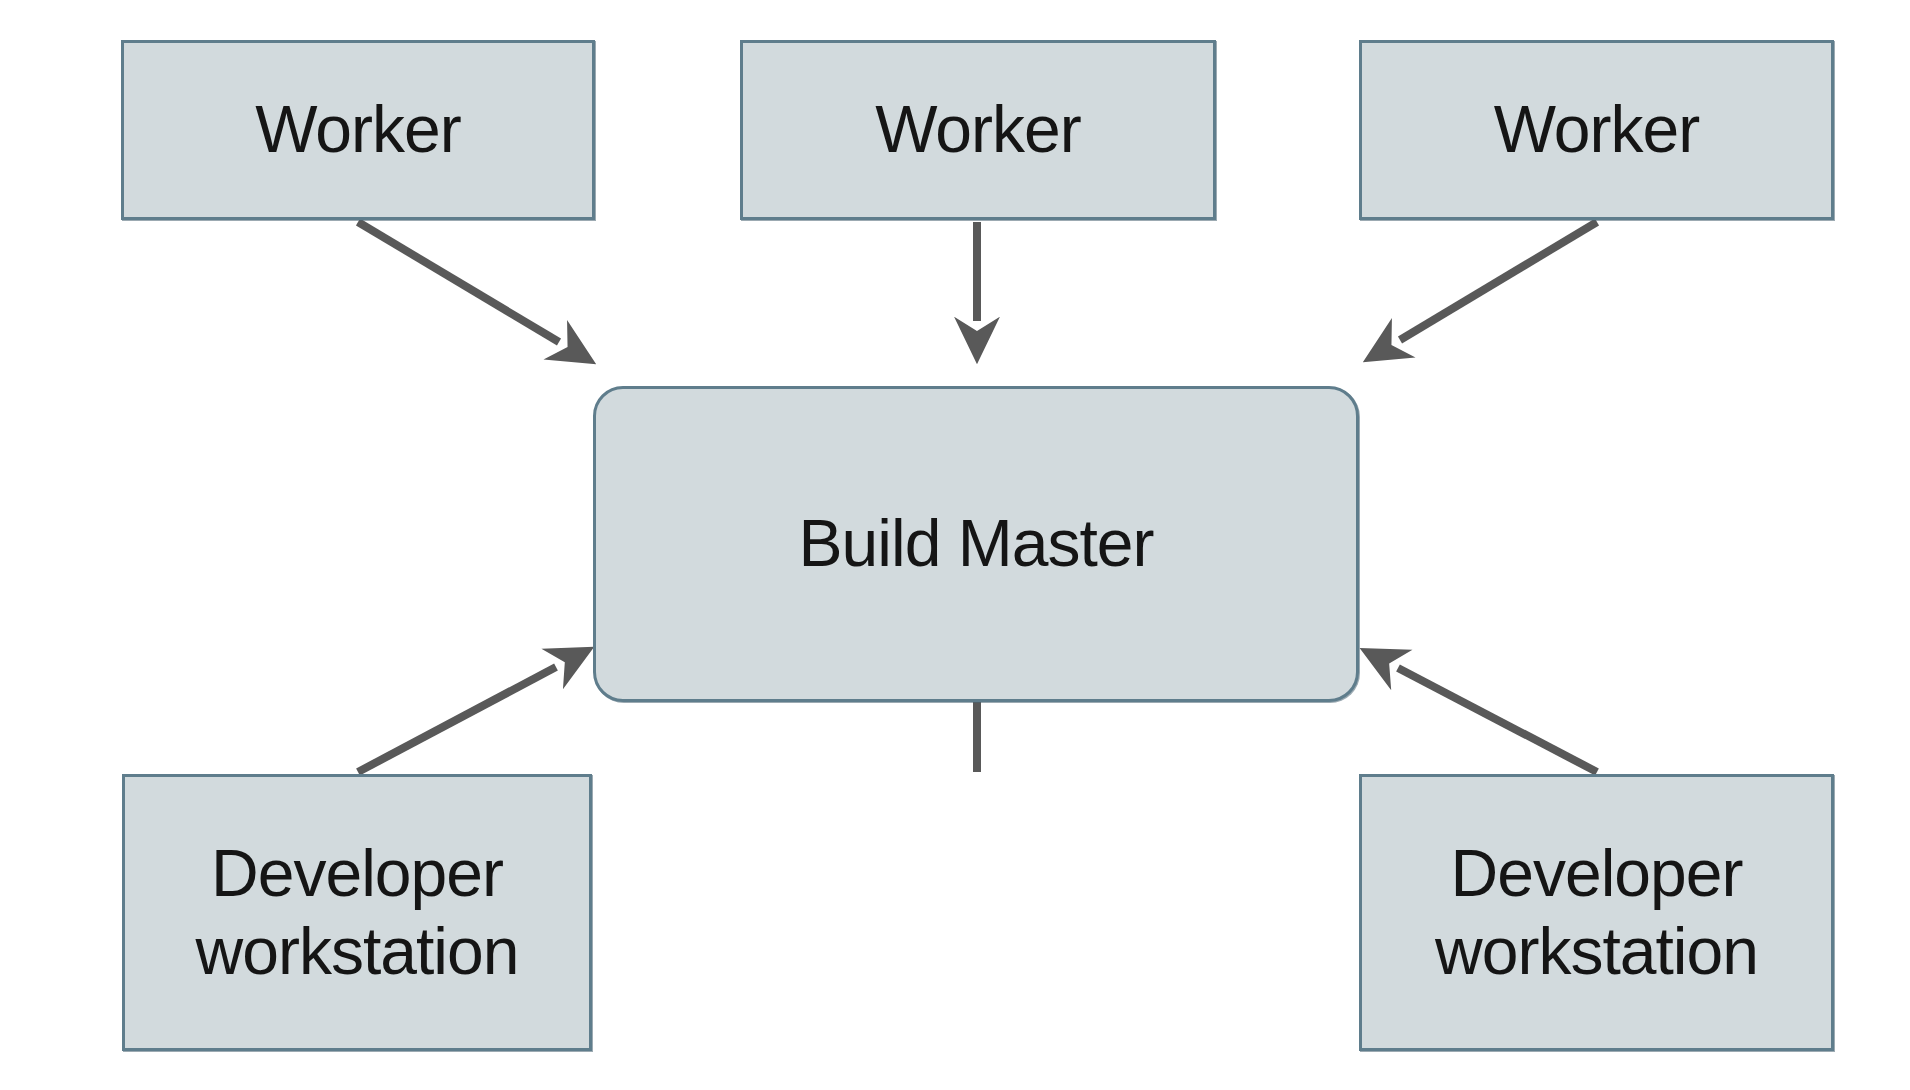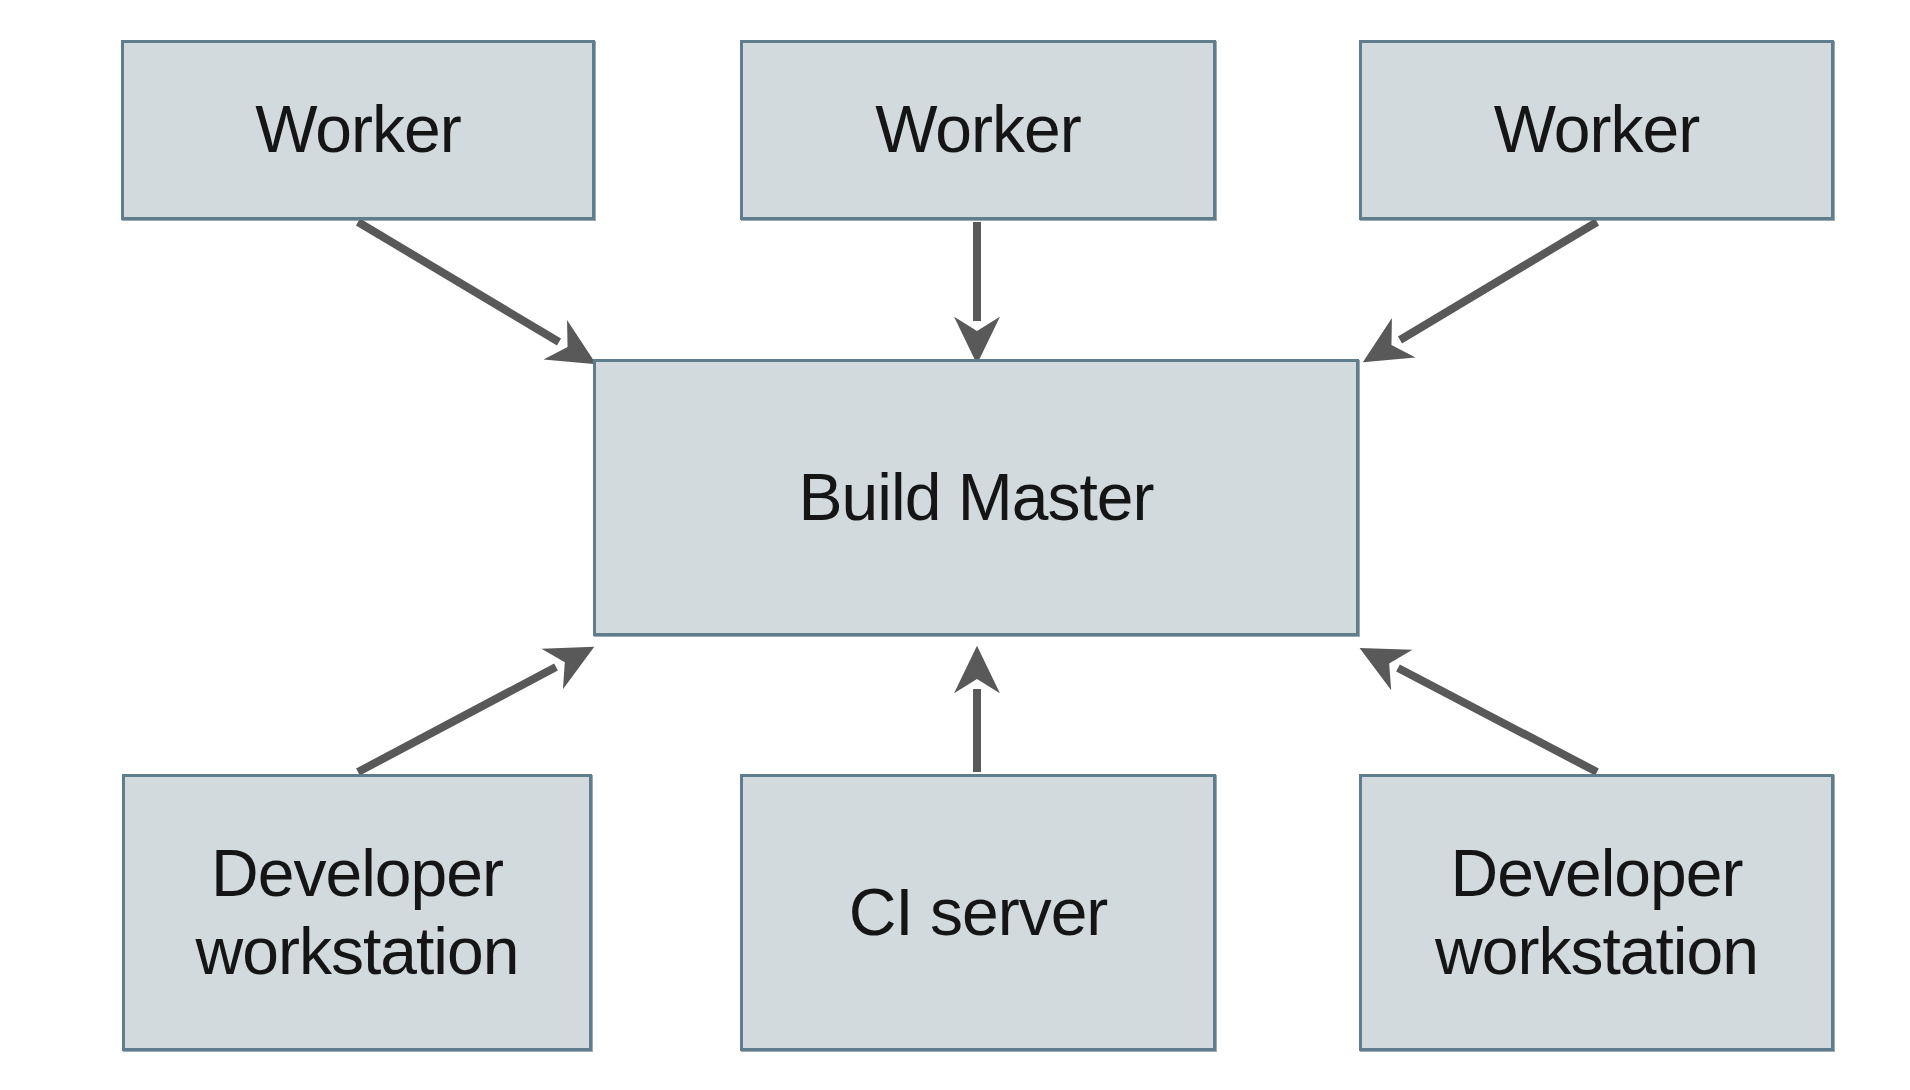--- a/index.html
+++ b/index.html
@@ -46,21 +46,21 @@
     color: var(--text-color);
     font-size: 66px;
     line-height: 1.17;
     letter-spacing: -1px;
     padding: 0 18px;
   }
   
   .node-worker-1      { left: 121px;  top: 40px;  width: 474px; height: 180px; }
   .node-worker-2      { left: 740px;  top: 40px;  width: 476px; height: 180px; }
   .node-worker-3      { left: 1359px; top: 40px;  width: 475px; height: 180px; }
-  .node-build-master  { left: 593px;  top: 359px; width: 766px; height: 277px; }
+  .node-build-master  { left: 593px;  top: 386px; width: 766px; height: 316px; border-radius: 30px; }
   .node-dev-1         { left: 122px;  top: 774px; width: 470px; height: 277px; }
   .node-ci-server     { left: 740px;  top: 774px; width: 476px; height: 277px; }
   .node-dev-2         { left: 1359px; top: 774px; width: 475px; height: 277px; }
 </style>
 </head>
 <body>
 
 <div class="canvas">
 
   <svg class="edges-layer" viewBox="0 0 1910 1090" xmlns="http://www.w3.org/2000/svg" aria-hidden="true">
@@ -90,21 +90,18 @@
   </div>
 
   <div class="node node-build-master">
     <span>Build Master</span>
   </div>
 
   <div class="node node-dev-1">
     <span>Developer workstation</span>
   </div>
 
-  <div class="node node-ci-server">
-    <span>CI server</span>
-  </div>
 
   <div class="node node-dev-2">
     <span>Developer workstation</span>
   </div>
 
 </div>
 
 </body></html>

